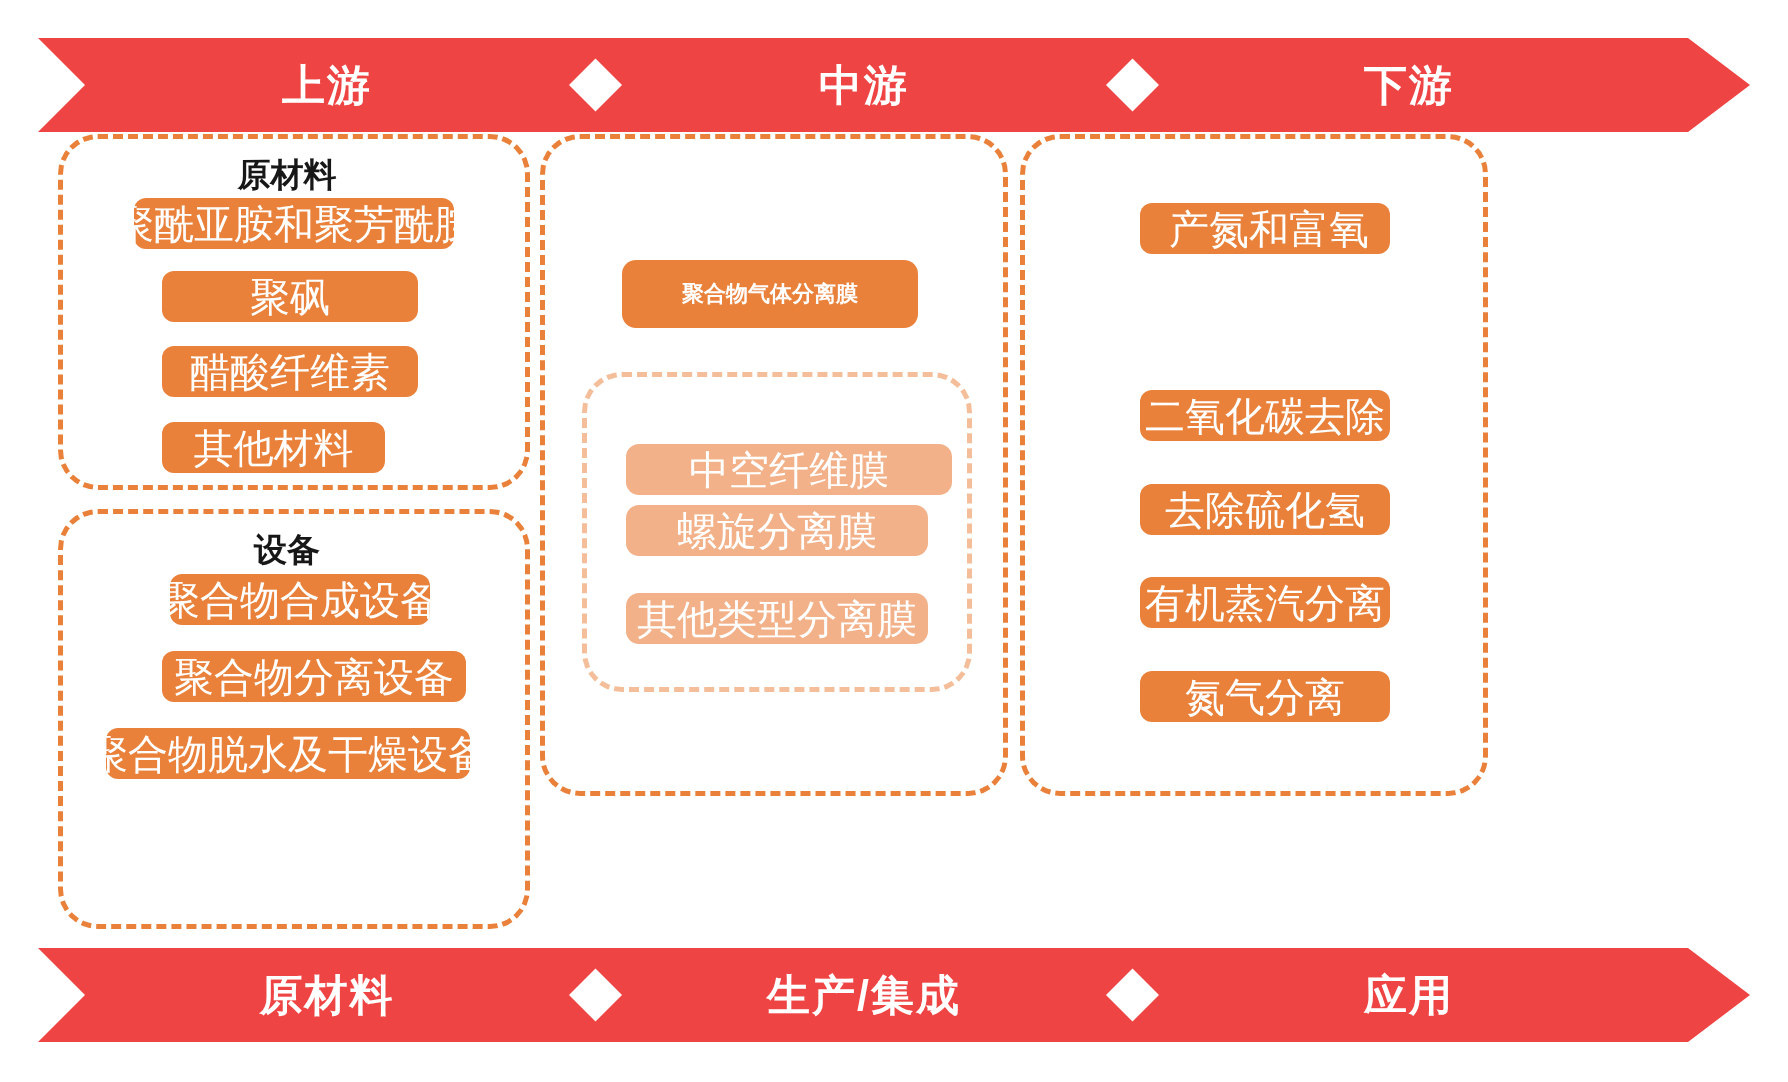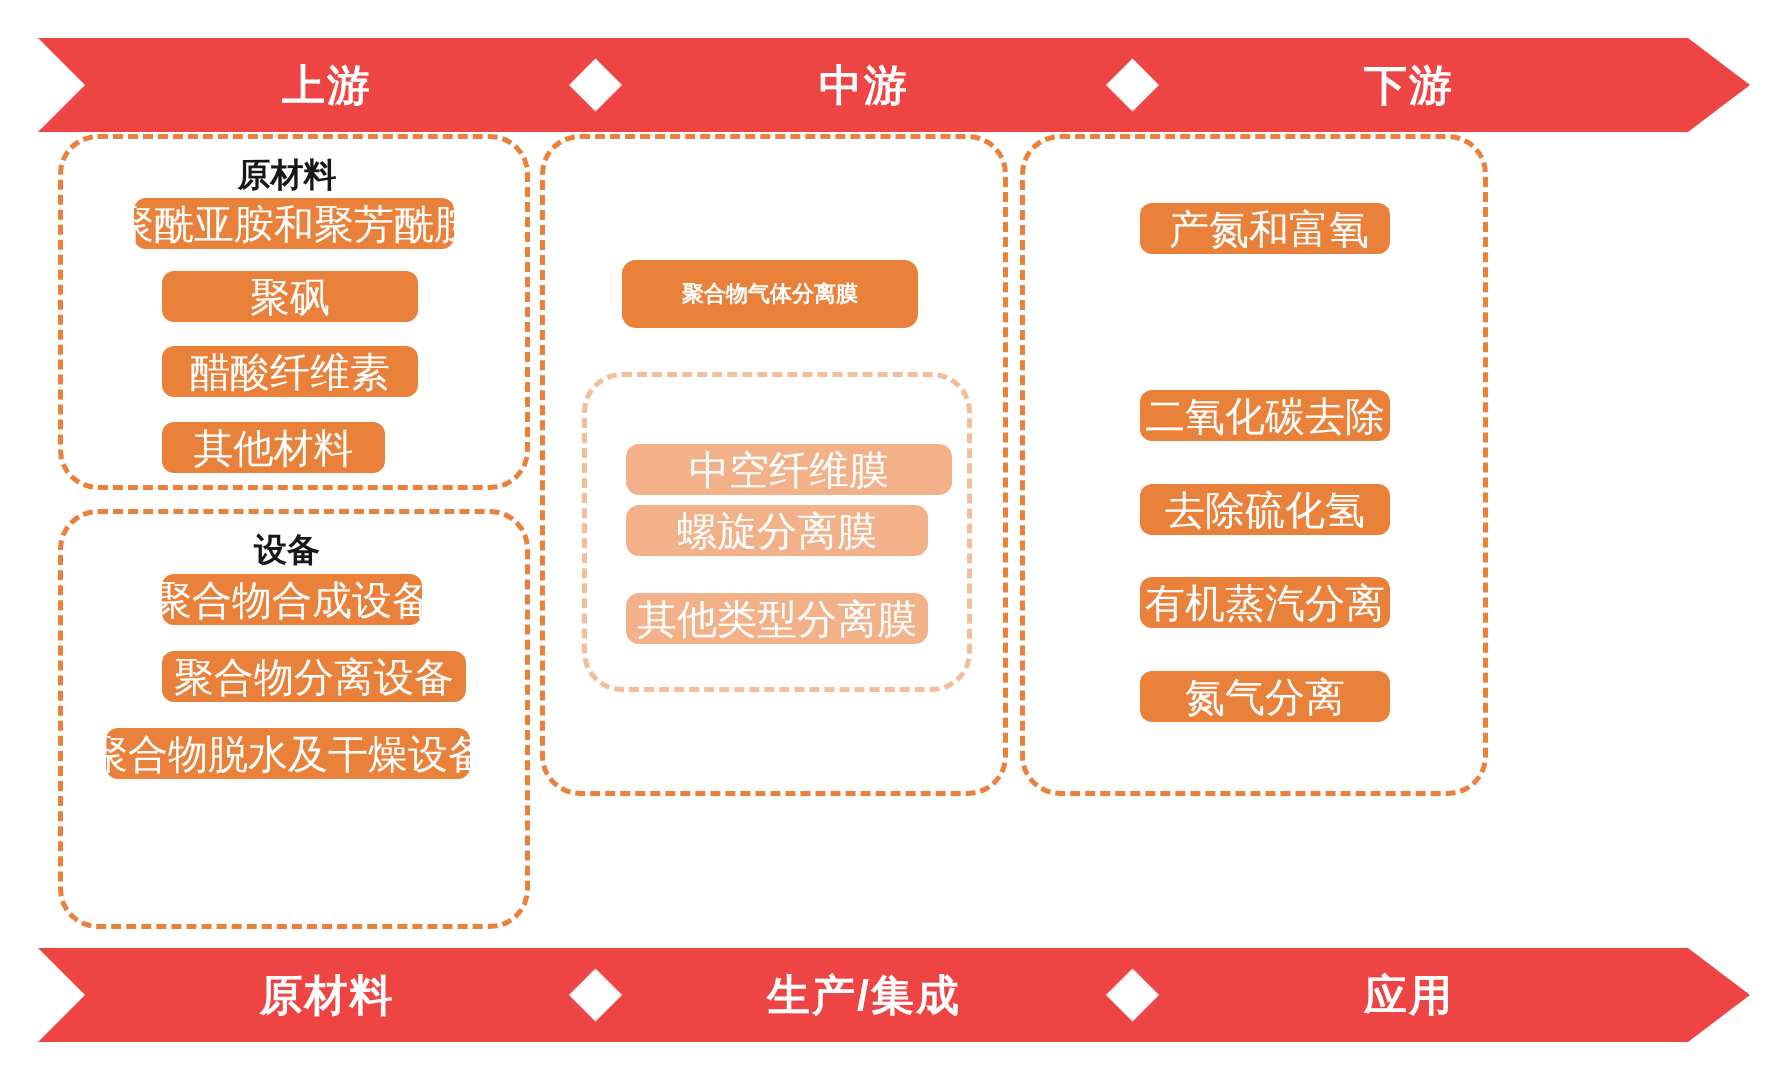--- a/index.html
+++ b/index.html
@@ -125,21 +125,21 @@
   #up-raw        { left: 14px;  top: 0px;   width: 472px; height: 356px; }
   #up-raw-title  { top: 24px; }
   #up-p0 { left: 90px;  top: 64px;  width: 320px; }
   #up-p1 { left: 118px; top: 137px; width: 256px; }
   #up-p2 { left: 118px; top: 212px; width: 256px; }
   #up-p3 { left: 118px; top: 288px; width: 223px; }
 
   
   #up-eq       { left: 14px; top: 375px; width: 472px; height: 420px; }
   #up-eq-title { top: 399px; }
-  #up-e0 { left: 118px; top: 440px; width: 260px; }
+  #up-e0 { left: 126px; top: 440px; width: 260px; }
   #up-e1 { left: 118px; top: 517px; width: 304px; }
   #up-e2 { left: 62px;  top: 594px; width: 364px; }
 
   
   #mid-outer { left: 6px; top: 0px; width: 468px; height: 662px; }
   #mid-hero  { left: 88px; top: 126px; width: 296px; }
   #mid-inner { left: 48px; top: 238px; width: 390px; height: 320px; border-style: dashed; }
   #mid-m0 { left: 92px; top: 283px; width: 326px; margin-top: 27px; }
   #mid-m1 { left: 92px; top: 371px; width: 302px; }
   #mid-m2 { left: 92px; top: 459px; width: 302px; }

